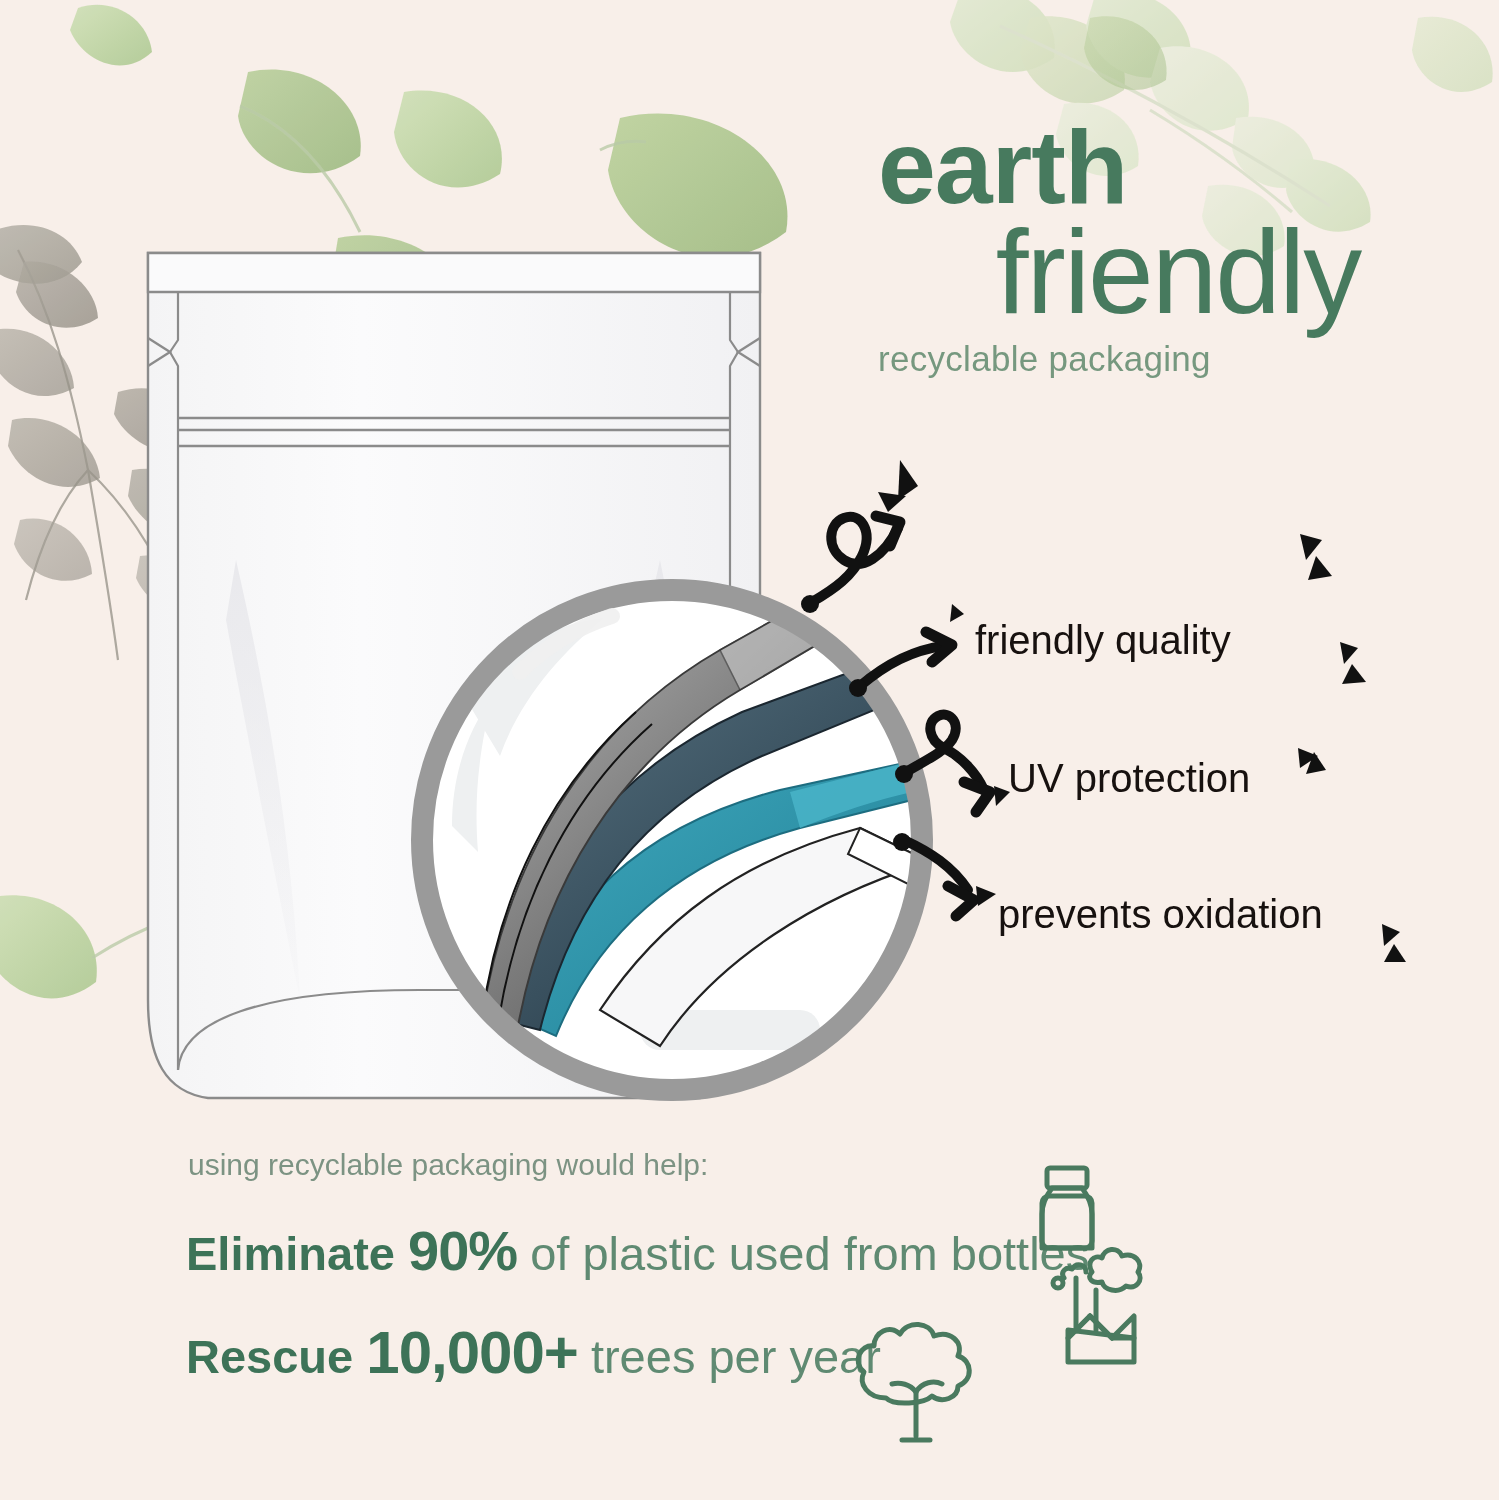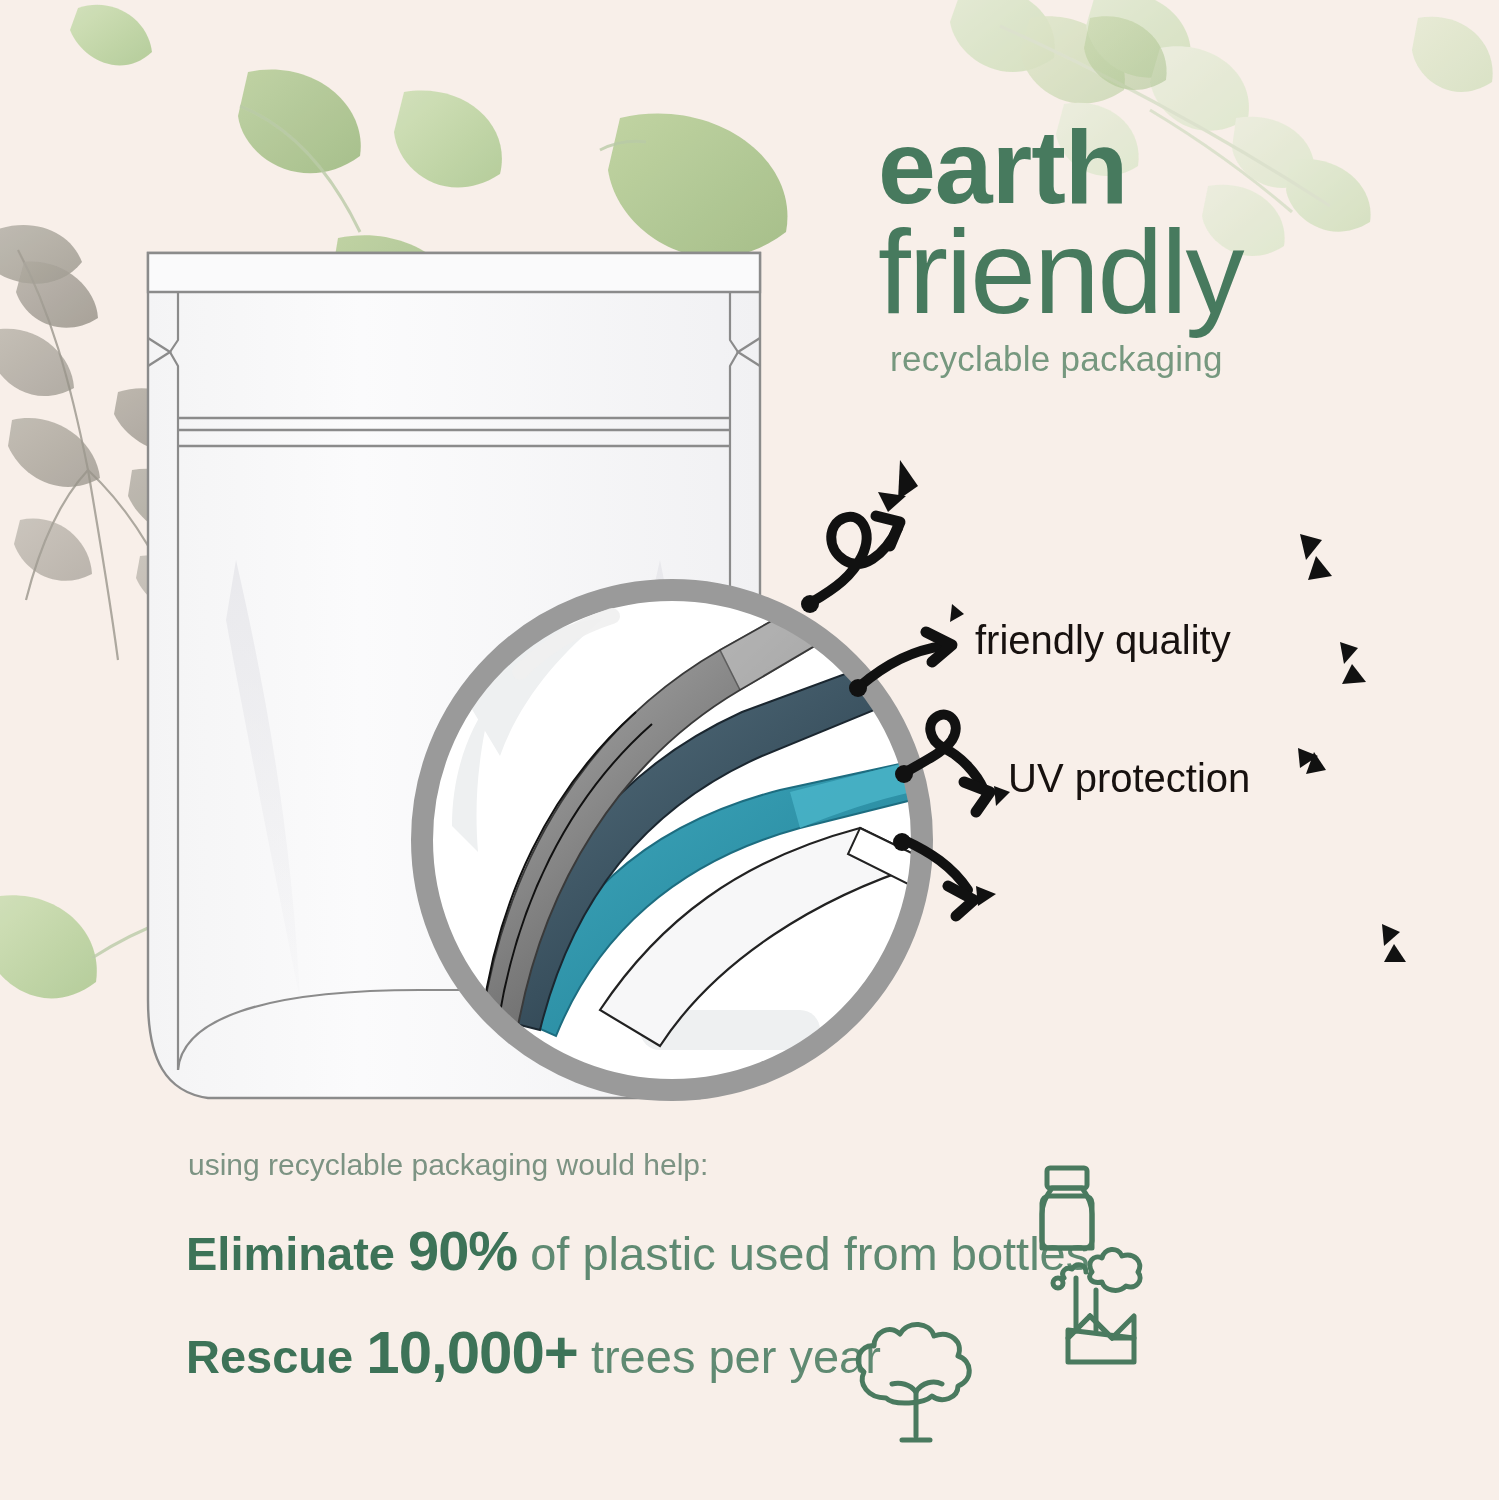--- a/index.html
+++ b/index.html
@@ -12,25 +12,25 @@
   .lyr{position:absolute;inset:0;width:1499px;height:1500px;}
 
   
   .hd{position:absolute;left:878px;top:120px;width:600px;}
   .hd-earth{
     font-size:104px;font-weight:bold;color:#477a5e;
     line-height:0.92;letter-spacing:-1px;margin:0;
   }
   .hd-friendly{
     font-size:118px;font-weight:400;color:#477a5e;
-    line-height:0.96;letter-spacing:-2px;margin:0;
+    line-height:0.96;letter-spacing:-2px;margin:0;text-align:center;
   }
   .hd-sub{
     font-size:35px;font-weight:400;color:#76987f;
-    margin:10px 0 0 12px;letter-spacing:0.3px;
+    margin:10px 0 0 0;letter-spacing:0.3px;
   }
 
   
   .callout{
     position:absolute;font-size:40px;color:#17110f;
     font-weight:400;white-space:nowrap;letter-spacing:0px;
   }
   .c1{left:922px;top:494px;}
   .c2{left:975px;top:618px;}
   .c3{left:1008px;top:756px;}
@@ -275,20 +275,21 @@
   </svg>
 
   <div class="hd">
     <div class="hd-earth">earth</div>
     <div class="hd-friendly">friendly</div>
     <div class="hd-sub">recyclable packaging</div>
   </div>
 
   <div class="callout c2">friendly quality</div>
   <div class="callout c3">UV protection</div>
+  <div class="callout c4">prevents oxidation</div>
 
   <div class="stats">
     <div class="stat-intro">using recyclable packaging would help:</div>
 
     <div class="stat-row r1">
       <span class="b">Eliminate</span>
       <span class="num">90%</span>
       <span class="t">of plastic used from bottles</span>
     </div>
 

